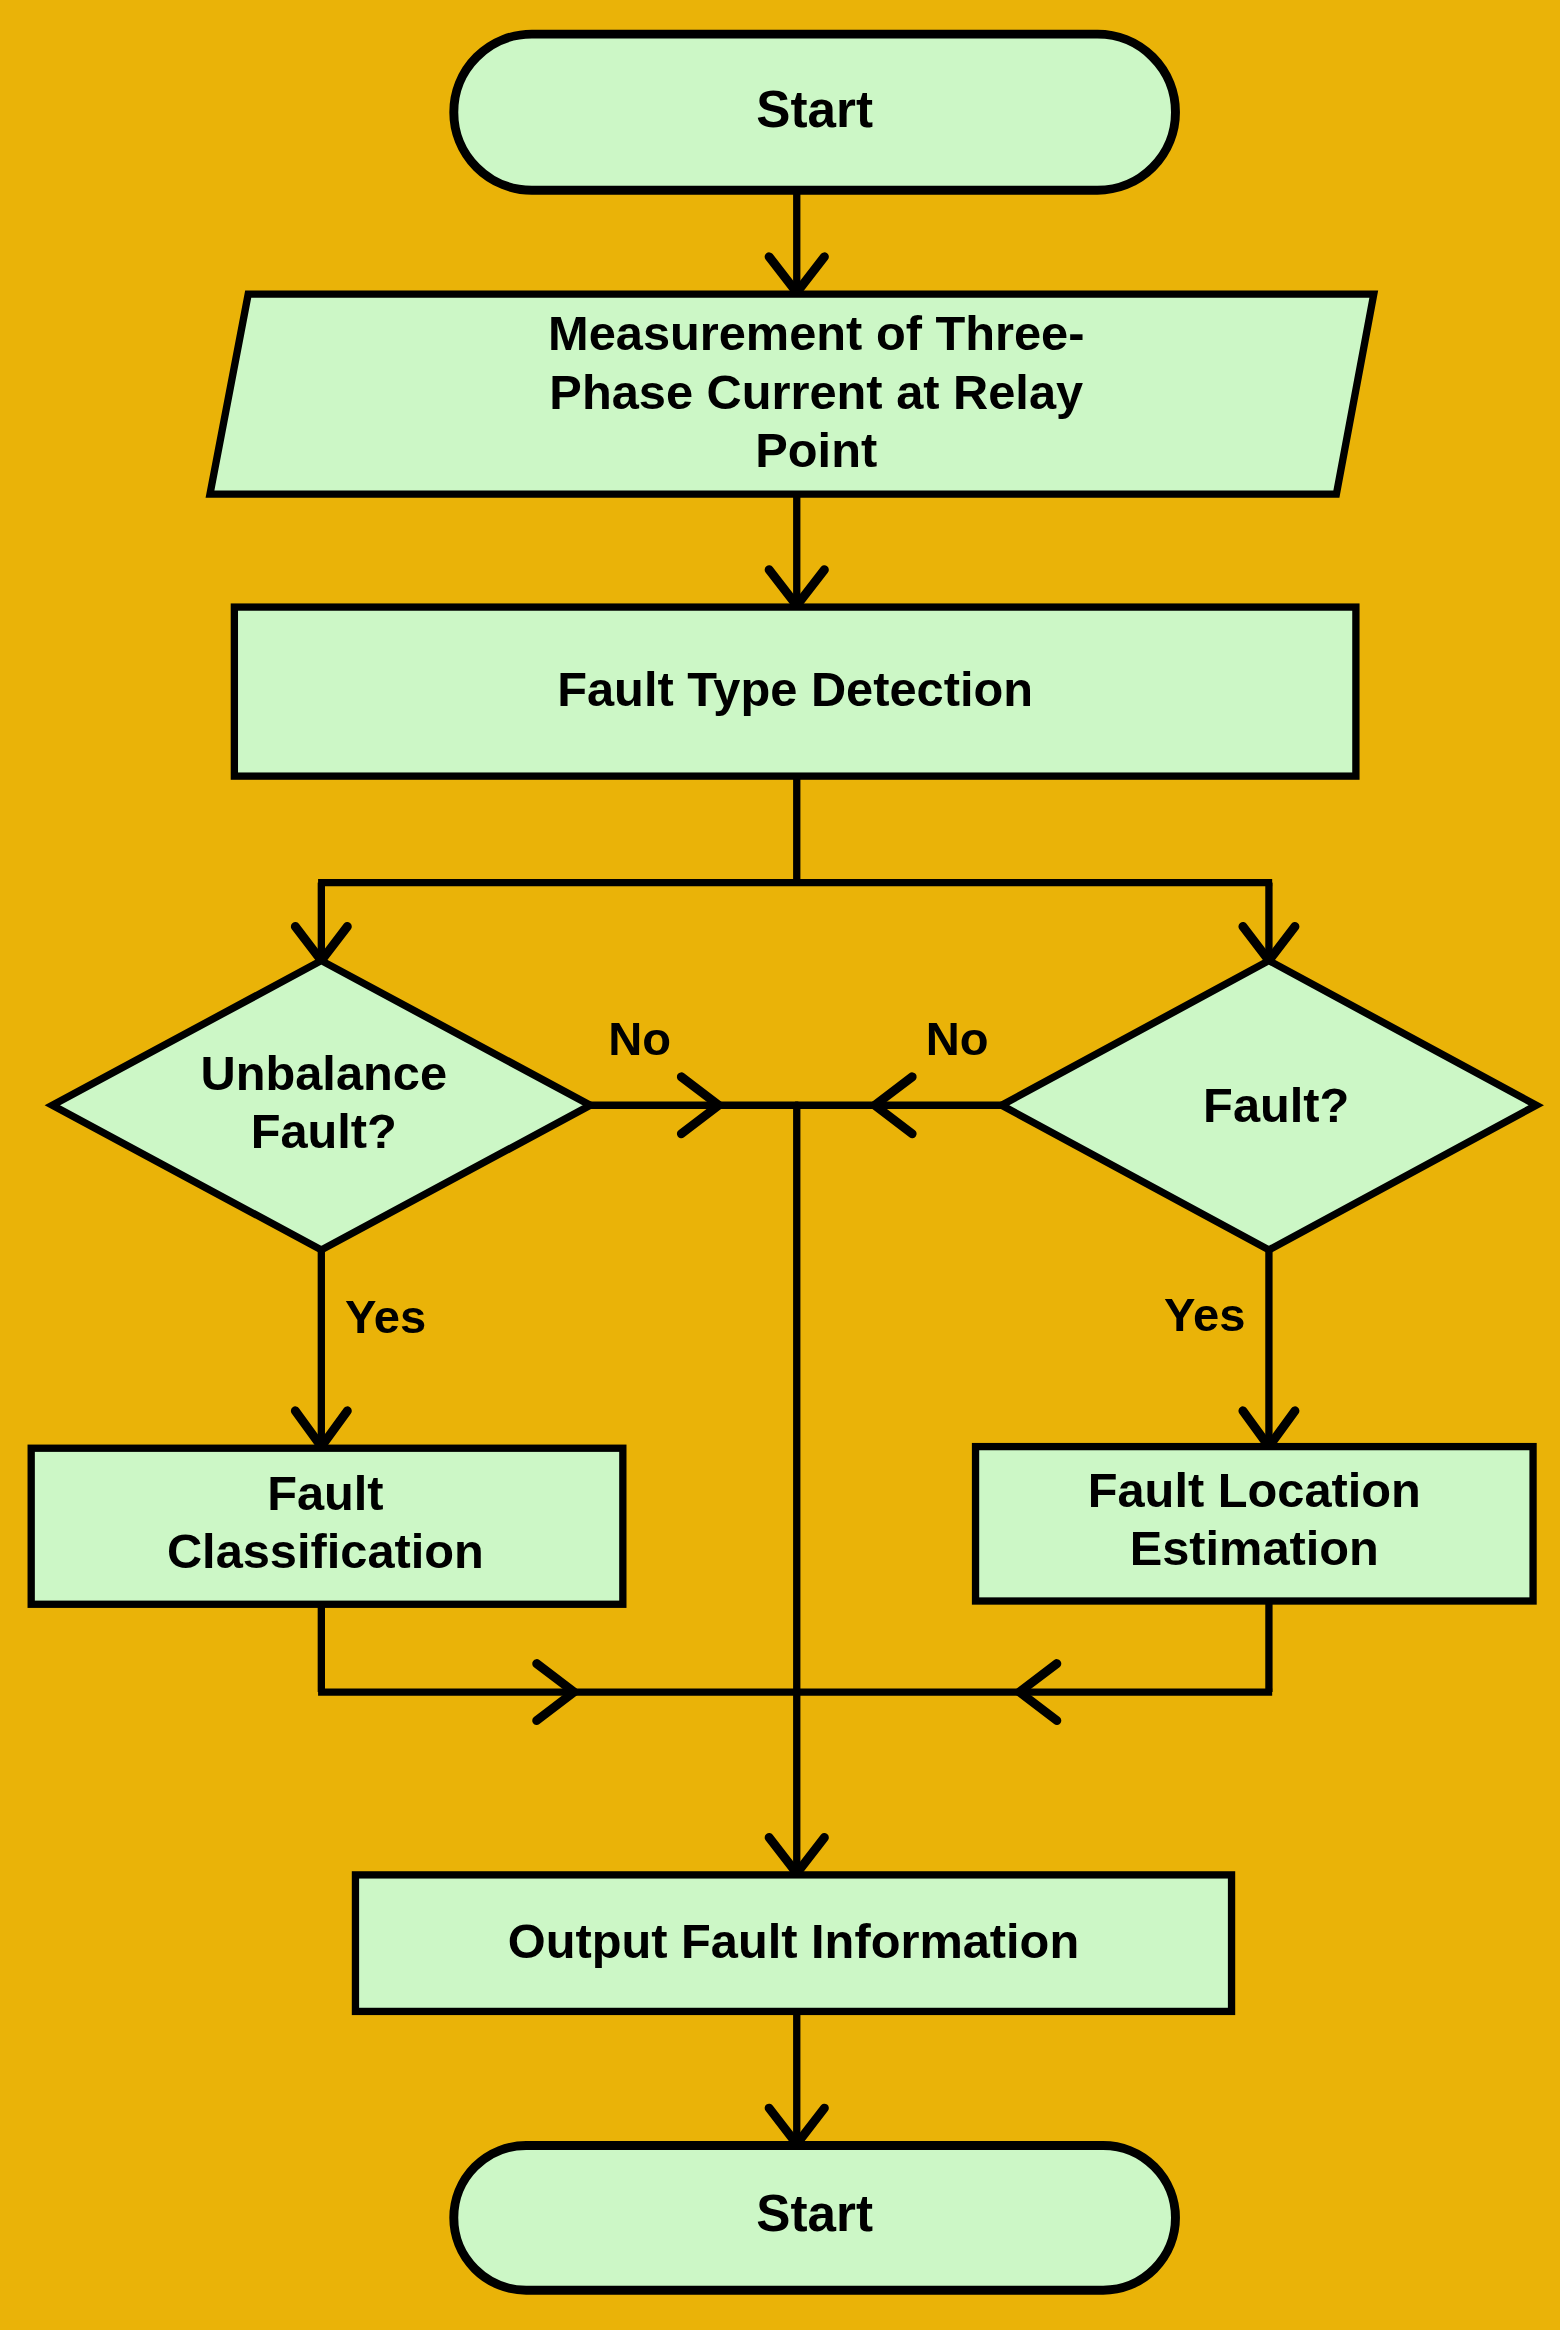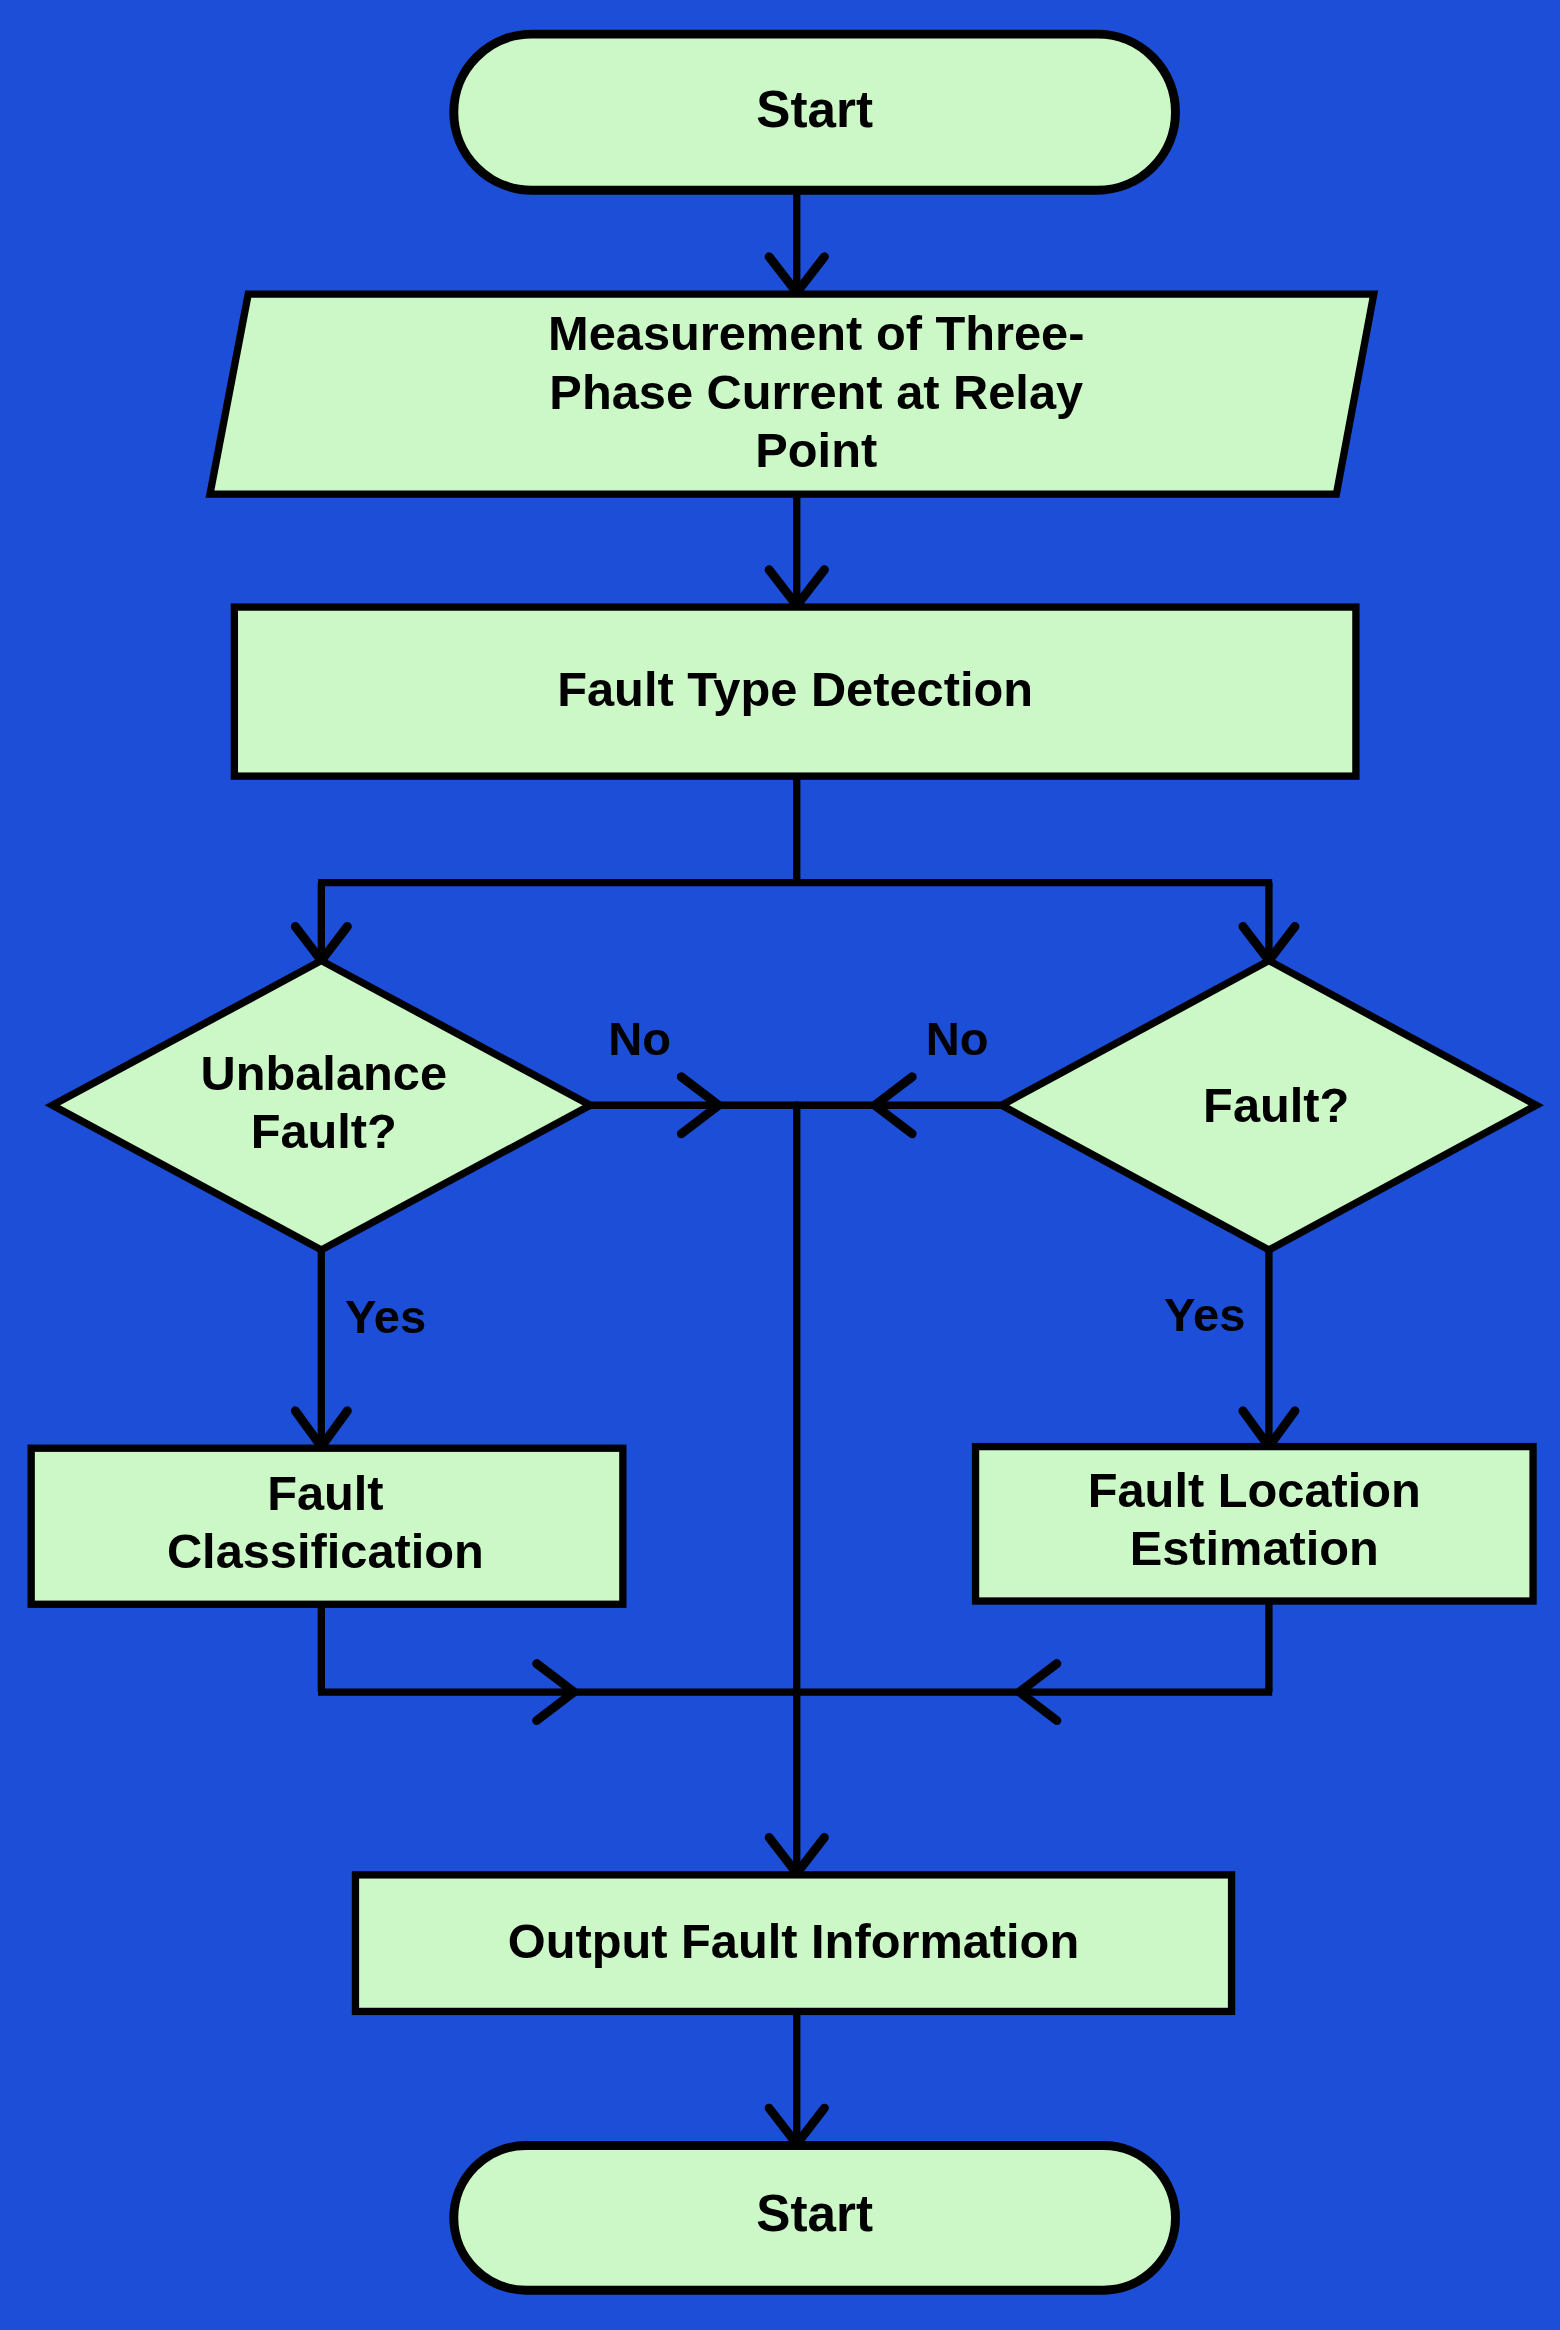--- a/index.html
+++ b/index.html
@@ -8,21 +8,21 @@
     padding: 0;
     background: #ffffff;
   }
   body {
     font-family: "Liberation Sans", sans-serif;
   }
   #flow-root {
     position: relative;
     width: 1561px;
     height: 2330px;
-    background: #1d4ed8;
+    background: #eab308;
     overflow: hidden;
   }
   #flow-svg {
     position: absolute;
     left: 0;
     top: 0;
     width: 1561px;
     height: 2330px;
     display: block;
   }

